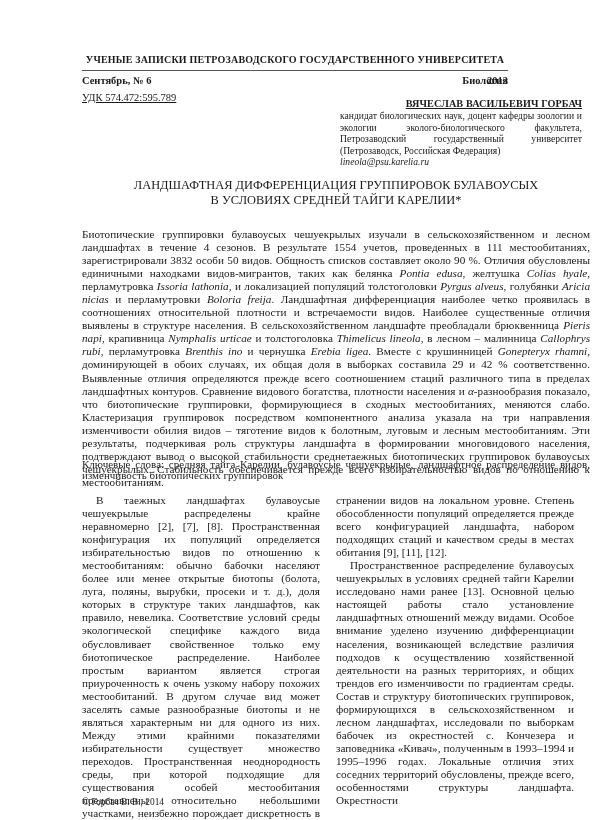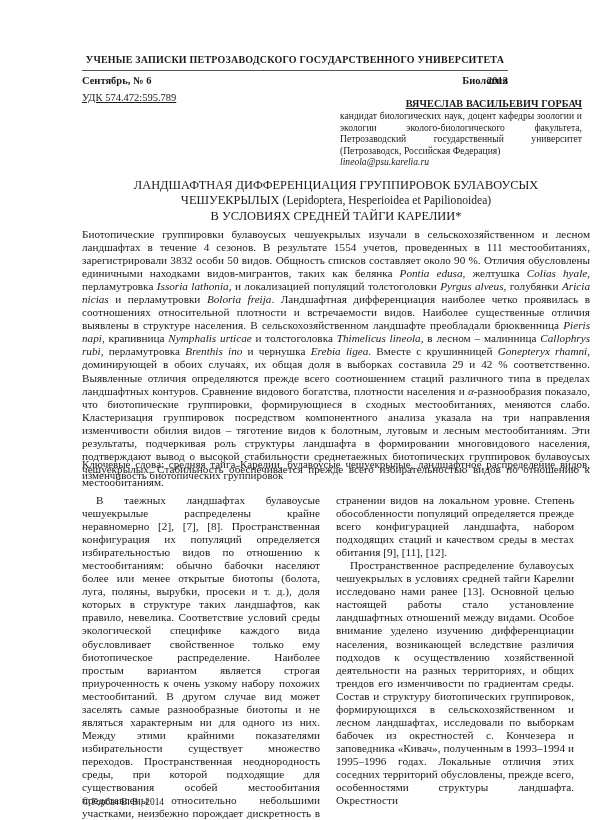--- a/index.html
+++ b/index.html
@@ -41,21 +41,20 @@
 <div class="abs udk">УДК 574.472:595.789</div>
 
 <div class="abs author-block">
   <div class="author-name">ВЯЧЕСЛАВ ВАСИЛЬЕВИЧ ГОРБАЧ</div>
   <div>кандидат биологических наук, доцент кафедры зоологии и экологии эколого-биологического факультета, Петрозаводский государственный университет (Петрозаводск, Российская Федерация)</div>
   <div class="email">lineola@psu.karelia.ru</div>
 </div>
 
 <div class="abs title">
   <div>ЛАНДШАФТНАЯ ДИФФЕРЕНЦИАЦИЯ ГРУППИРОВОК БУЛАВОУСЫХ</div>
-  <div><span>ЧЕШУЕКРЫЛЫХ </span><span class="latin">(Lepidoptera, Hesperioidea et Papilionoidea)</span></div>
   <div>В УСЛОВИЯХ СРЕДНЕЙ ТАЙГИ КАРЕЛИИ*</div>
 </div>
 
 <div class="abs abstract" id="abstract"><span>Биотопические группировки булавоусых чешуекрылых изучали в сельскохозяйственном и лесном ландшафтах в течение 4 сезонов. В результате 1554 учетов, проведенных в 111 местообитаниях, зарегистрировали 3832 особи 50 видов. Общность списков составляет около 90 %. Отличия обусловлены единичными находками видов-мигрантов, таких как белянка </span><i>Pontia edusa</i><span>, желтушка </span><i>Colias hyale</i><span>, перламутровка </span><i>Issoria lathonia</i><span>, и локализацией популяций толстоголовки </span><i>Pyrgus alveus</i><span>, голубянки </span><i>Aricia nicias</i><span> и перламутровки </span><i>Boloria freija</i><span>. Ландшафтная дифференциация наиболее четко проявилась в соотношениях относительной плотности и встречаемости видов. Наиболее существенные отличия выявлены в структуре населения. В сельскохозяйственном ландшафте преобладали брюквенница </span><i>Pieris napi</i><span>, крапивница </span><i>Nymphalis urticae</i><span> и толстоголовка </span><i>Thimelicus lineola</i><span>, в лесном – малинница </span><i>Callophrys rubi</i><span>, перламутровка </span><i>Brenthis ino</i><span> и чернушка </span><i>Erebia ligea</i><span>. Вместе с крушинницей </span><i>Gonepteryx rhamni</i><span>, доминирующей в обоих случаях, их общая доля в выборках составила 29 и 42 % соответственно. Выявленные отличия определяются прежде всего соотношением стаций различного типа в пределах ландшафтных контуров. Сравнение видового богатства, плотности населения и </span><i>α</i><span>-разнообразия показало, что биотопические группировки, формирующиеся в сходных местообитаниях, меняются слабо. Кластеризация группировок посредством компонентного анализа указала на три направления изменчивости обилия видов – тяготение видов к болотным, луговым и лесным местообитаниям. Эти результаты, подчеркивая роль структуры ландшафта в формировании многовидового населения, подтверждают вывод о высокой стабильности среднетаежных биотопических группировок булавоусых чешуекрылых. Стабильность обеспечивается прежде всего избирательностью видов по отношению к местообитаниям.</span></div>
 
 <div class="abs keywords">Ключевые слова: средняя тайга Карелии, булавоусые чешуекрылые, ландшафтное распределение видов, изменчивость биотопических группировок</div>
 
 <div class="abs col col-left">
   <p class="p indent">В таежных ландшафтах булавоусые чешуекрылые распределены крайне неравномерно [2], [7], [8]. Пространственная конфигурация их популяций определяется избирательностью видов по отношению к местообитаниям: обычно бабочки населяют более или менее открытые биотопы (болота, луга, поляны, вырубки, просеки и т. д.), доля которых в структуре таких ландшафтов, как правило, невелика. Соответствие условий среды экологической специфике каждого вида обусловливает свойственное только ему биотопическое распределение. Наиболее простым вариантом является строгая приуроченность к очень узкому набору похожих местообитаний. В другом случае вид может заселять самые разнообразные биотопы и не являться характерным ни для одного из них. Между этими крайними показателями избирательности существует множество переходов. Пространственная неоднородность среды, при которой подходящие для существования особей местообитания представлены относительно небольшими участками, неизбежно порождает дискретность в распро-</p>
 </div>

